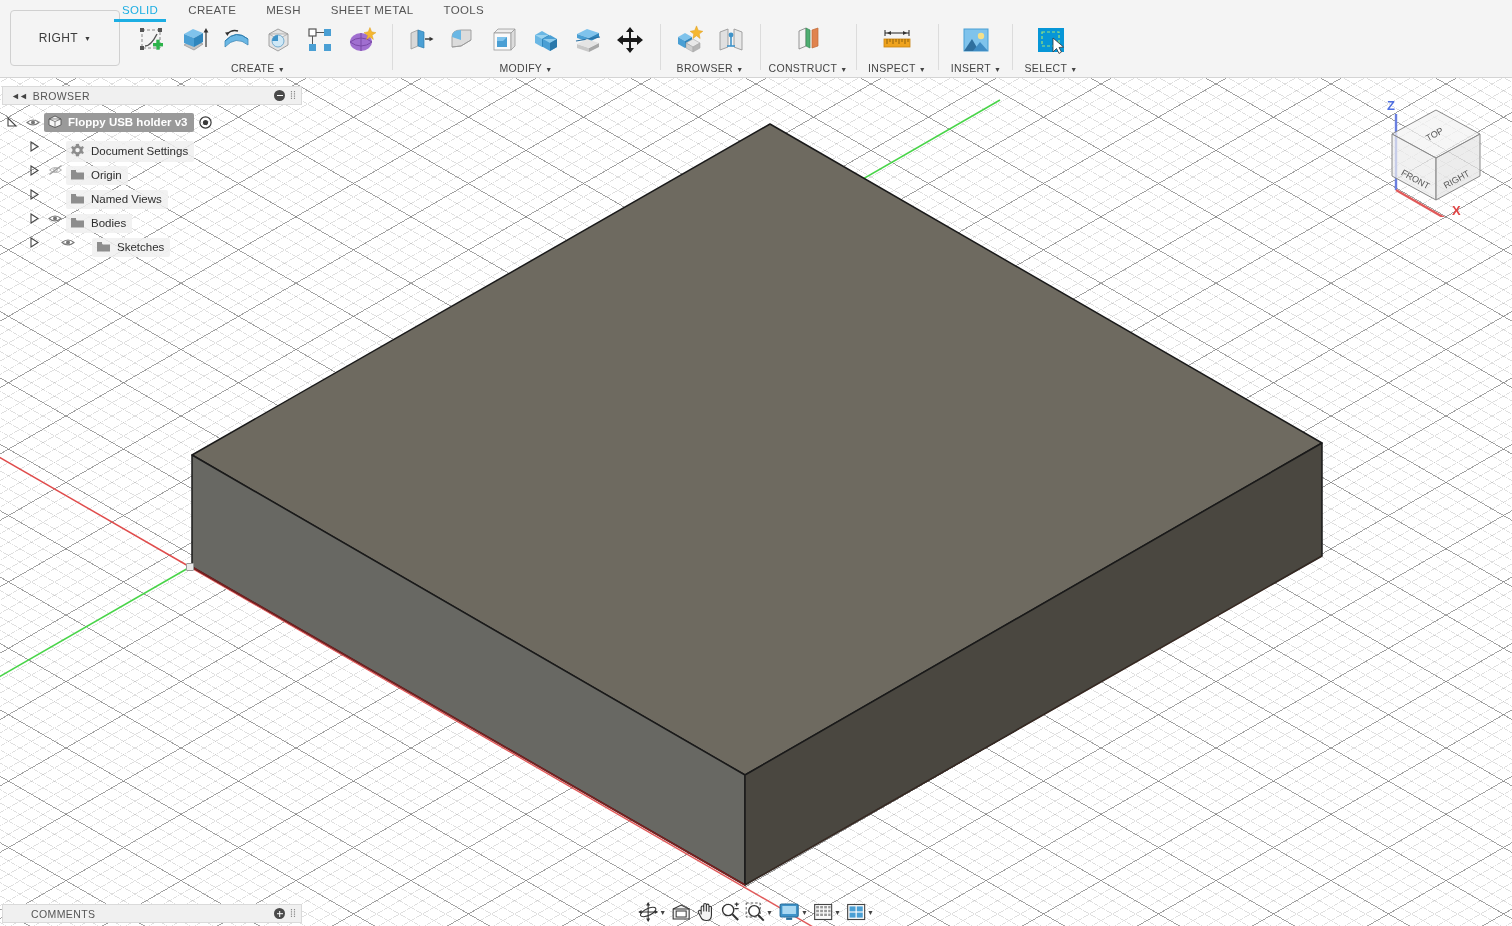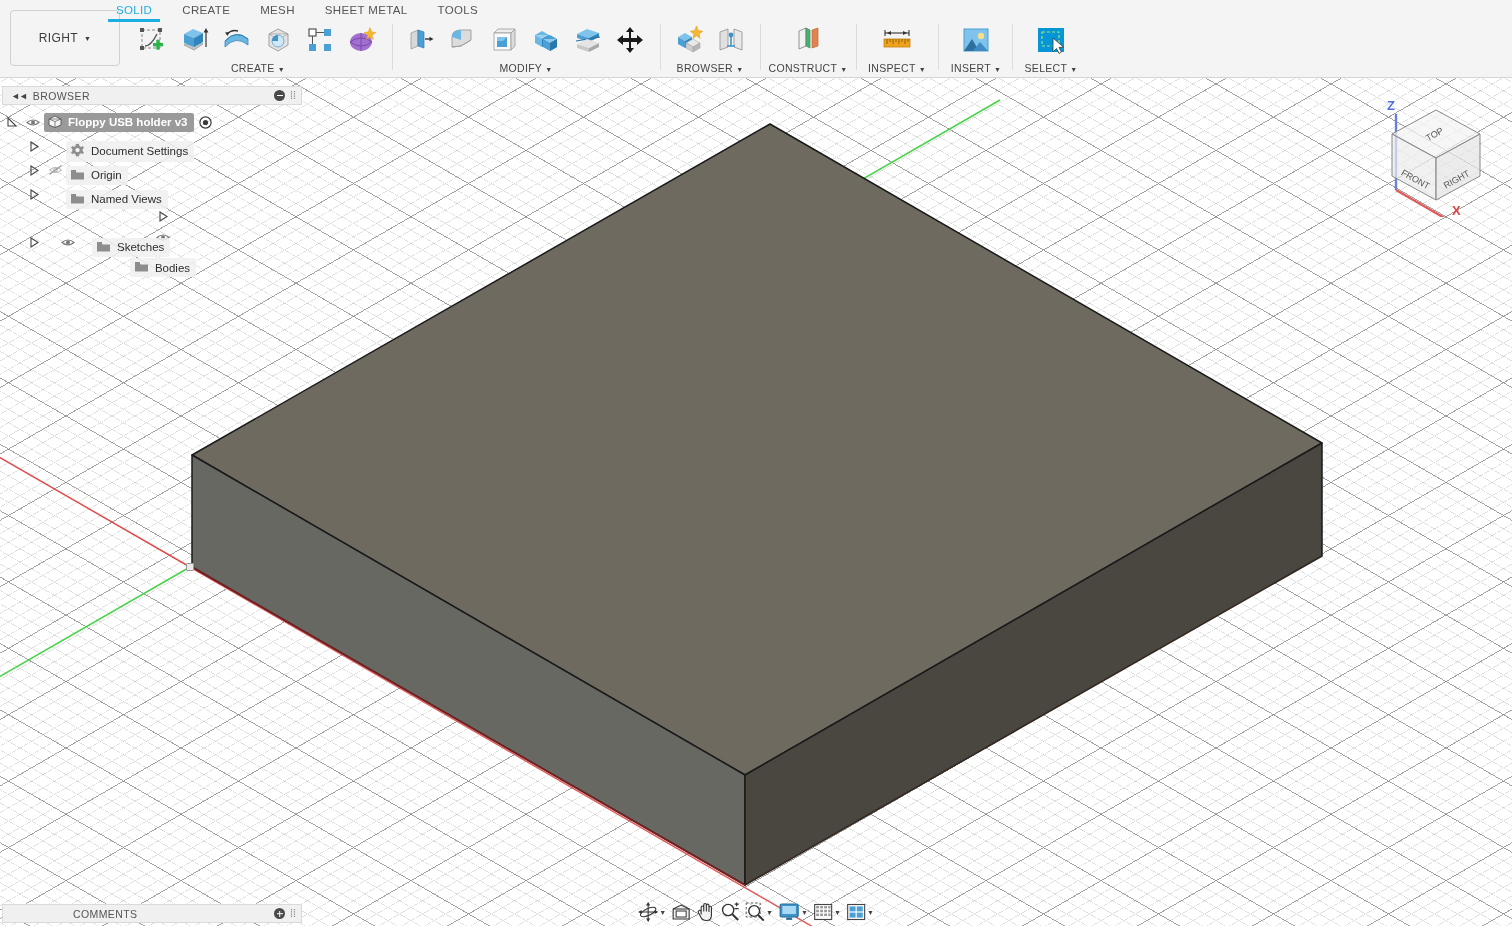--- a/index.html
+++ b/index.html
@@ -35,21 +35,21 @@
   #toolbar {
     position: absolute; left: 0; top: 0; width: 1512px; height: 78px;
     background: #f4f4f4; border-bottom: 1px solid #d4d4d4;
   }
   #design-btn {
     position: absolute; left: 10px; top: 10px; width: 110px; height: 56px;
     border: 1px solid #d0d0d0; border-radius: 4px; background: #f4f4f4;
     display: flex; align-items: center; justify-content: center;
     font-size: 12px; color: #3c3c3c; letter-spacing: .4px; cursor: pointer;
   }
-  #tabs { position: absolute; left: 116px; top: 0; height: 20px; display: flex; }
+  #tabs { position: absolute; left: 122px; top: 0; height: 20px; display: flex; }
   .tab {
     font-size: 11.5px; color: #555; letter-spacing: .35px;
     padding: 4px 0 0 0; margin-right: 30px; cursor: pointer; white-space: nowrap;
     position: relative; height: 20px;
   }
   .tab.active { color: #1caee3; }
   .tab.active::after {
     content: ""; position: absolute; left: -8px; right: -8px; bottom: -2px;
     height: 3px; background: #1caee3;
   }
@@ -100,21 +100,21 @@
   .node-chip.selected { background: #9a9a9a; color: #ffffff; font-weight: bold; }
   .node-label { white-space: nowrap; }
 
   
   #viewcube { position: absolute; right: 12px; top: 14px; width: 130px; height: 125px; cursor: pointer; }
 
   
   #comments-bar {
     position: absolute; left: 2px; bottom: 3px; width: 300px; height: 19px;
     background: #f0f0f0; border: 1px solid #dadada;
-    display: flex; align-items: center; font-size: 10.5px; color: #555; letter-spacing: .4px; padding-left: 42px;
+    display: flex; align-items: center; font-size: 10.5px; color: #555; letter-spacing: .4px;
   }
   .circ-plus {
     width: 11px; height: 11px; border-radius: 50%; background: #4a4a4a; position: relative; cursor: pointer;
   }
   .circ-plus::before, .circ-plus::after {
     content:""; position:absolute; background:#fff; left:50%; top:50%; transform: translate(-50%,-50%);
   }
   .circ-plus::before { width: 6px; height: 1.6px; }
   .circ-plus::after  { width: 1.6px; height: 6px; }
 
@@ -528,21 +528,21 @@
           <span>
             <svg width="15" height="13" viewBox="0 0 15 13">
               <path d="M1 3 L5.5 3 L6.8 4.6 L14 4.6 L14 11.5 L1 11.5 Z" fill="#8d8d8d"></path>
               <rect x="1" y="2" width="5" height="2" fill="#8d8d8d"></rect>
             </svg>
           </span>
           <span class="node-label">Named Views</span>
         </span>
       </div>
 
-      <div class="trow" style="padding-left:22px;flex-direction:column;">
+      <div class="trow" style="padding-left:22px;">
         <span class="arrow">
           <svg width="11" height="11" viewBox="0 0 11 11">
               <polygon points="2,1 9,5.5 2,10" fill="none" stroke="#444" stroke-width="1.1"></polygon>
             </svg>
         </span>
         <span class="eye">
           <svg width="14" height="11" viewBox="0 0 14 11">
             <path d="M1 5.5 Q7 0.5 13 5.5 Q7 10.5 1 5.5 Z" fill="none" stroke="#777" stroke-width="1.1"></path>
             <circle cx="7" cy="5.5" r="2" fill="#777"></circle>
           </svg>

